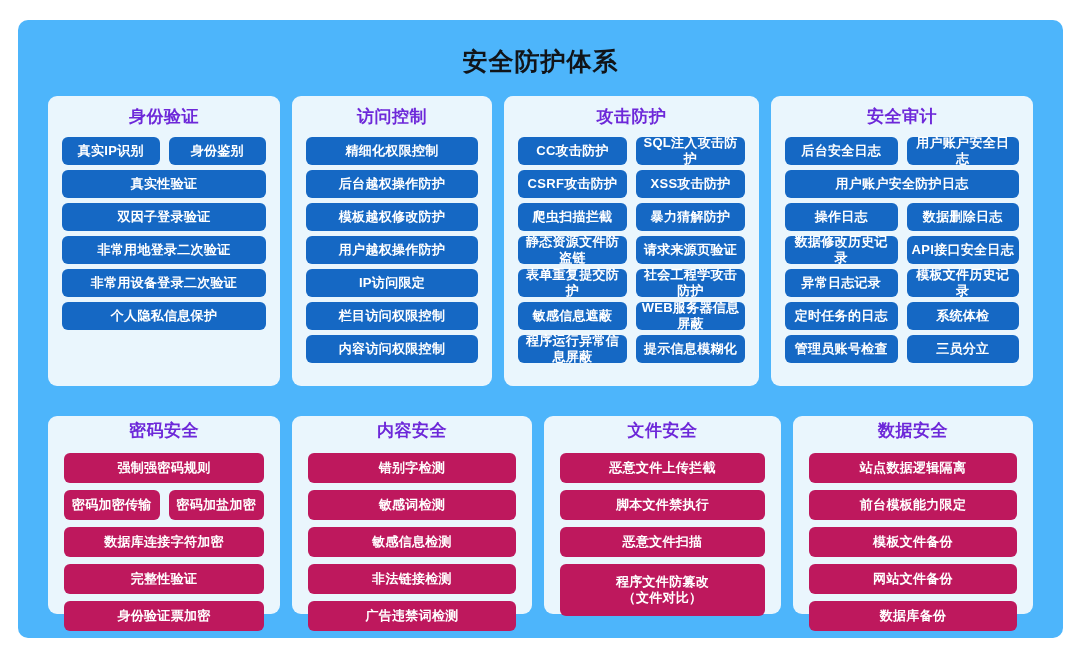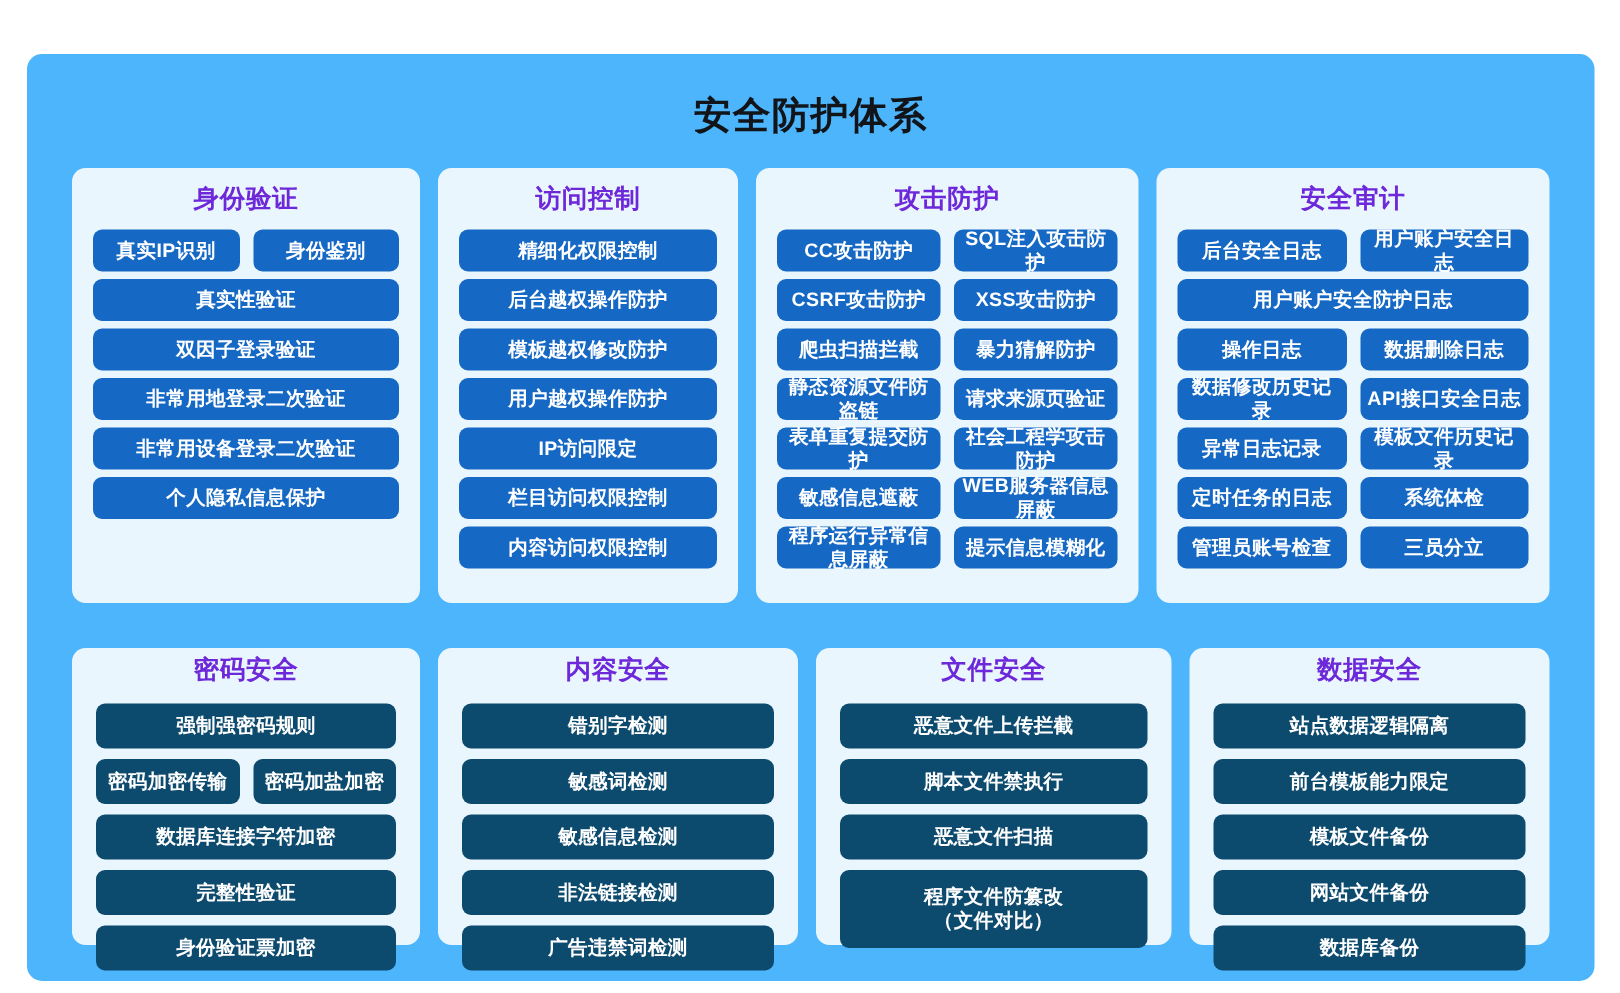--- a/index.html
+++ b/index.html
@@ -8,21 +8,21 @@
     width: 1080px;
     height: 662px;
     background: #ffffff;
     font-family: "Liberation Sans", "DejaVu Sans", sans-serif;
     overflow: hidden;
   }
 
   #board {
     position: absolute;
     left: 18px;
-    top: 36px;
+    top: 20px;
     width: 1045px;
     height: 618px;
     background: #4db5fb;
     border-radius: 10px;
   }
 
   #main-title {
     text-align: center;
     font-size: 25px;
     font-weight: bold;
@@ -97,21 +97,21 @@
     min-width: 0;
   }
 
   
   .chip.blue {
     background: #1568c4;
     height: 28px;
   }
   
   .chip.teal {
-    background: #0c4a6e;
+    background: #be185d;
     height: 30px;
   }
 
   .chip.full { flex: 1 1 100%; }
   .chip.half { flex: 1 1 calc(50% - 5px); }
   .chip.tall { height: 52px; }
 
   
   .row-bottom .chips { gap: 7px 9px; }
   .row-bottom .card { padding: 6px 16px 16px 16px; margin-top: 20px; }

